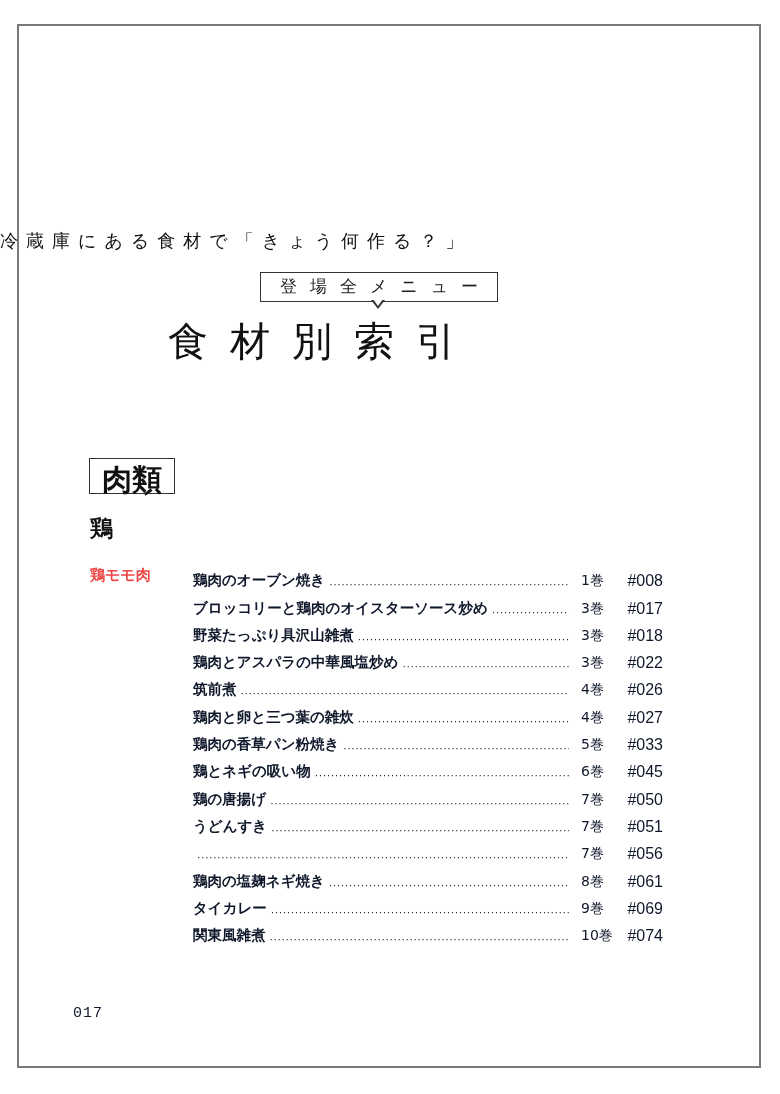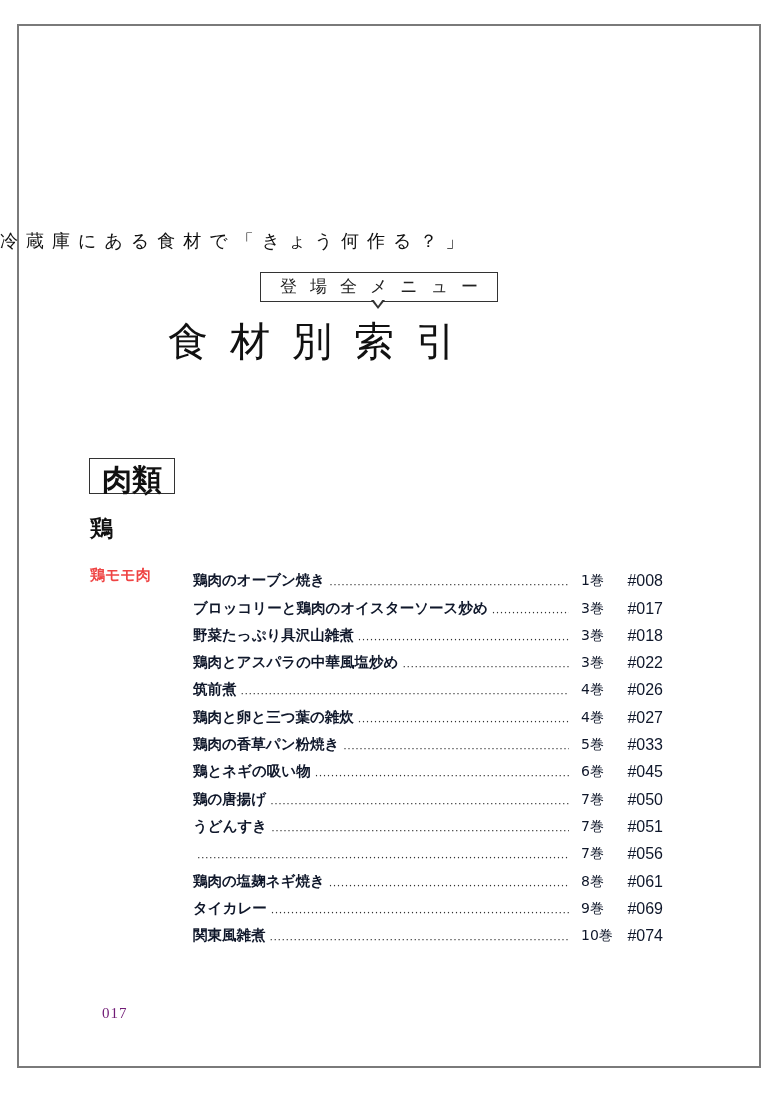--- a/index.html
+++ b/index.html
@@ -30,22 +30,22 @@
   .subcategory { position:absolute; left:90px; top:513px; font-size:23px; font-weight:bold; color:#111; }
   .ingredient { position:absolute; left:90px; top:566px; font-size:15px; color:#ef4444; font-weight:bold; }
   .list { position:absolute; left:193px; top:563px; width:470px; margin:0; padding:0; list-style:none; }
   .row { height:27.3px; display:flex; align-items:flex-end; font-size:14.5px; color:#0f172a; }
   .row .name { white-space:nowrap; font-weight:bold; }
   .row .dots { flex:1; overflow:hidden; white-space:nowrap; color:#333; margin:0 4px;
                font-size:11px; letter-spacing:0.5px; line-height:1; }
   .row .dots::before { content:"····································································································"; }
   .row .vol { width:42px; text-align:left; padding-left:8px; font-size:14px; }
   .row .num { width:40px; text-align:right; font-size:16px; font-family:"Liberation Sans",sans-serif; }
-  .page-number { position:absolute; left:73px; top:1005px; font-family:Liberation Serif, serif;
-                 font-size:15px; color:#701a75; letter-spacing:1px;margin-left:29px; }
+  .page-number { position:absolute; left:73px; top:1005px; font-family:Liberation Mono, monospace;
+                 font-size:15px; color:#0f172a; letter-spacing:1px; }
 </style>
 </head>
 <body>
 
 <div class="page-frame"></div>
 
 <div class="subtitle">冷蔵庫にある食材で「きょう何作る？」</div>
 
 <div class="speech-box">登場全メニュー</div>
 <div class="speech-tail"></div>

